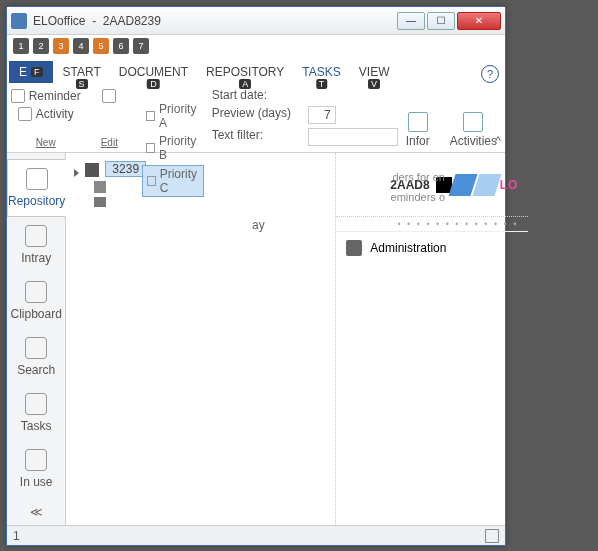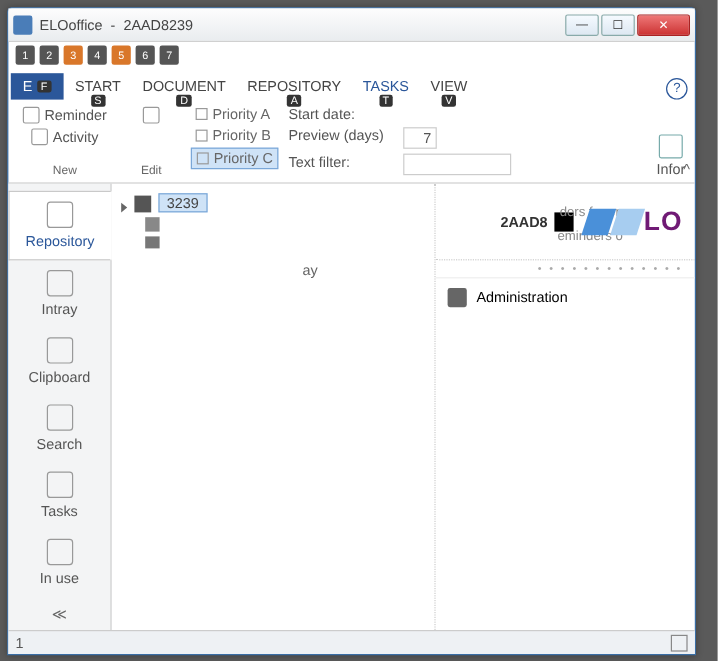--- a/index.html
+++ b/index.html
@@ -1,39 +1,39 @@
 <!DOCTYPE html>
 <html><head>
 <meta charset="utf-8">
 <style>
 * { box-sizing: border-box; margin: 0; padding: 0; font-family: "Segoe UI", Tahoma, sans-serif; font-size: 12px; }
 body { background: #5a5a5a; width: 598px; height: 551px; overflow: hidden; }
-.window { position: absolute; left: 6px; top: 6px; width: 574px; height: 540px; background: #fff; border: 1px solid #3a6ea5; border-radius: 4px 4px 0 0; box-shadow: 0 0 6px rgba(0,0,0,.3); display: flex; flex-direction: column; }
+.window { position: absolute; left: 6px; top: 6px; width: 500px; height: 540px; background: #fff; border: 1px solid #3a6ea5; border-radius: 4px 4px 0 0; box-shadow: 0 0 6px rgba(0,0,0,.3); display: flex; flex-direction: column; }
 .titlebar { height: 28px; background: linear-gradient(#fdfdfd,#e9ecef); display: flex; align-items: center; padding: 0 4px; border-bottom: 1px solid #d0d0d0; }
 .titlebar .icon { width: 16px; height: 16px; background: #4a7db8; border-radius: 2px; margin-right: 6px; }
 .titlebar .title { color: #444; flex: 1; }
 .winbtns { display: flex; gap: 2px; }
 .winbtn { width: 28px; height: 18px; border: 1px solid #8aa; background: linear-gradient(#f5faff,#dde8f2); border-radius: 2px; display:flex;align-items:center;justify-content:center; font-size:10px;color:#333;}
 .winbtn.close { background: linear-gradient(#e77,#c33); border-color:#a22; color:#fff; width:44px;}
 .qat { height: 22px; display:flex; align-items:center; padding: 2px 6px; gap:4px; }
 .qat-item { width:16px;height:16px; background:#555; color:#fff; font-size:9px; display:flex;align-items:center;justify-content:center; border-radius:2px;}
 .qat-item.orange{background:#d9772a;}
 .ribbon-tabs { height: 26px; display:flex; align-items:flex-end; padding:0 2px; gap:2px;}
 .file-tab { background:#2b579a; color:#fff; padding:4px 10px; font-size:11px; display:flex; gap:4px; align-items:center;}
 .file-tab .badge{background:#333;color:#fff;font-size:9px;padding:0 3px;border-radius:2px;}
 .rtab { padding:4px 8px; color:#444; position:relative;}
 .rtab.active{color:#2b579a;}
 .rtab .keytip{position:absolute;left:50%;transform:translateX(-50%);top:18px;background:#333;color:#fff;font-size:9px;padding:0 3px;border-radius:2px;}
 .helpbtn{margin-left:auto;color:#2b579a;width:18px;height:18px;border:1px solid #2b579a;border-radius:50%;display:flex;align-items:center;justify-content:center;font-size:11px;margin-right:4px;}
 .ribbon-body { height:70px; border-bottom:1px solid #d0d0d0; display:flex; padding:4px 8px; gap:8px; position:relative;}
 .rgroup{display:flex;flex-direction:column;align-items:center;justify-content:space-between;min-width:50px;}
-.rgroup .glabel{font-size:10px;color:#666;margin-top:auto;}
+.rgroup .glabel{font-size:10px;color:#666;margin-top:auto;text-decoration:underline;}
 .rbtn{display:flex;align-items:center;gap:4px;color:#555;padding:2px 4px;}
 .rbtn .ic{width:14px;height:14px;border:1px solid #999;border-radius:2px;}
-.priority-list{display:flex;flex-direction:column;gap:2px;}
+.priority-list{display:flex;flex-direction:column;gap:2px;margin-top:14px;}
 .priority-item{display:flex;align-items:center;gap:4px;padding:1px 4px;color:#666;}
 .priority-item .sq{width:10px;height:10px;border:1px solid #999;}
 .priority-item.sel{background:#cfe3f7;border:1px solid #7aa7d8;}
 .form-row{display:flex;align-items:flex-start;gap:6px;color:#555;padding:1px 0;}
 .form-row .lbl{width:90px;}
 .form-row .val{border:1px solid #ccc;padding:1px 4px;min-width:28px;text-align:right;background:#fff;}
 .form-row input{border:1px solid #ccc;padding:1px 4px;width:90px;}
 .ribbon-right{margin-left:auto;display:flex;gap:20px;align-items:flex-end;}
 .rright-item{display:flex;flex-direction:column;align-items:center;gap:2px;color:#555;}
 .rright-item .ic{width:20px;height:20px;border:1px solid #7aa;border-radius:2px;}
@@ -49,21 +49,21 @@
 .tree-row{display:flex;align-items:flex-end;gap:6px;padding:2px;color:#444;}
 .tree-row .chev{width:0;height:0;border-left:5px solid #666;border-top:4px solid transparent;border-bottom:4px solid transparent;}
 .tree-row .tag{background:#cfe3f7;border:1px solid #7aa7d8;padding:0 6px;}
 .tree-row.sub{padding-left:22px;color:#777;}
 .rightpane{flex:1;display:flex;flex-direction:column;}
 .preview-hdr{height:64px;border-bottom:1px dotted #ccc;display:flex;align-items:center;justify-content:space-between;padding:6px 10px;}
 .preview-hdr .pt{font-weight:bold;font-size:15px;color:#333;display:flex;align-items:center;gap:6px;margin-left:44px;}
 .preview-hdr .pt .sq{width:16px;height:16px;background:#000;}
 .logo{display:flex;align-items:center;gap:2px;}
 .logo .sh{width:22px;height:22px;background:#4a90d9;transform:skewX(-18deg);}
-.logo .tx{font-size:22px;font-weight:bold;color:#701a75;letter-spacing:1px;}
+.logo .tx{font-size:12px;font-weight:bold;color:#ec4899;letter-spacing:1px;}
 .dots{color:#aaa;letter-spacing:2px;font-size:9px;text-align:right;padding:2px 10px;}
 .section{display:flex;align-items:center;gap:8px;padding:8px 10px;border-top:1px solid #eee;}
 .section .sic{width:16px;height:16px;background:#666;border-radius:2px;}
 .statusbar{height:20px;background:#eef1f4;border-top:1px solid #ccc;display:flex;align-items:center;padding:0 6px;color:#555;justify-content:space-between;}
 .sb-ic{width:14px;height:14px;border:1px solid #888;}
 .partial{position:absolute;top:88px;right:60px;color:#888;font-size:11px;}
 .partial2{position:absolute;top:108px;right:60px;color:#888;font-size:11px;}
 .ay{position:absolute;left:245px;top:135px;color:#666;}
 </style>
 </head>
@@ -151,20 +151,24 @@
           <input type="text" style="">
         </div>
     </div>
     <span class="partial">ders for en</span>
     <span class="partial2">eminders o</span>
     <div class="ribbon-right">
       <div class="rright-item">
           <span class="ic"></span>
           <span>Infor</span>
         </div>
+      <div class="rright-item">
+          <span class="ic"></span>
+          <span>Activities</span>
+        </div>
     </div>
     <div class="ribbon-expand">^</div>
     <span class="ay">ay</span>
   </div>
 
   <div class="content">
     <div class="navrail">
       <div class="nav-item active">
           <span class="nic"></span>
           <span>Repository</span>

